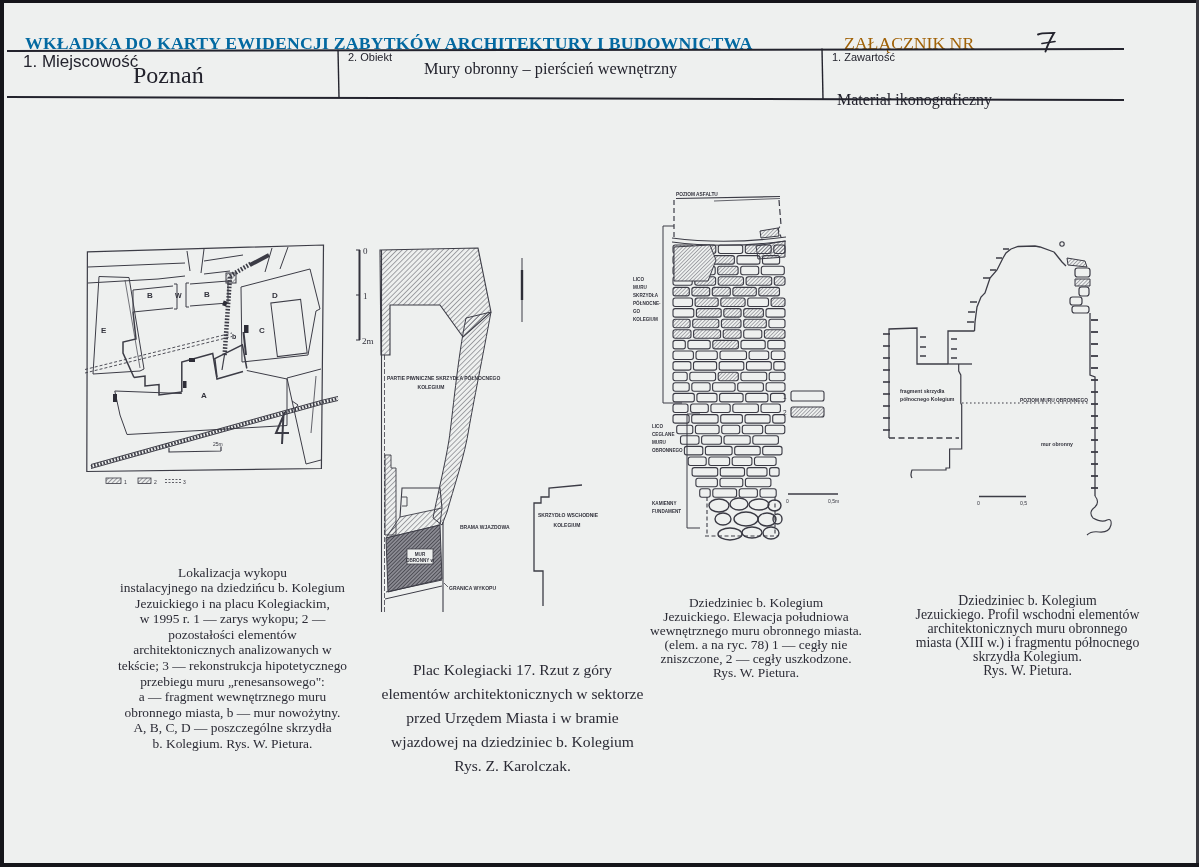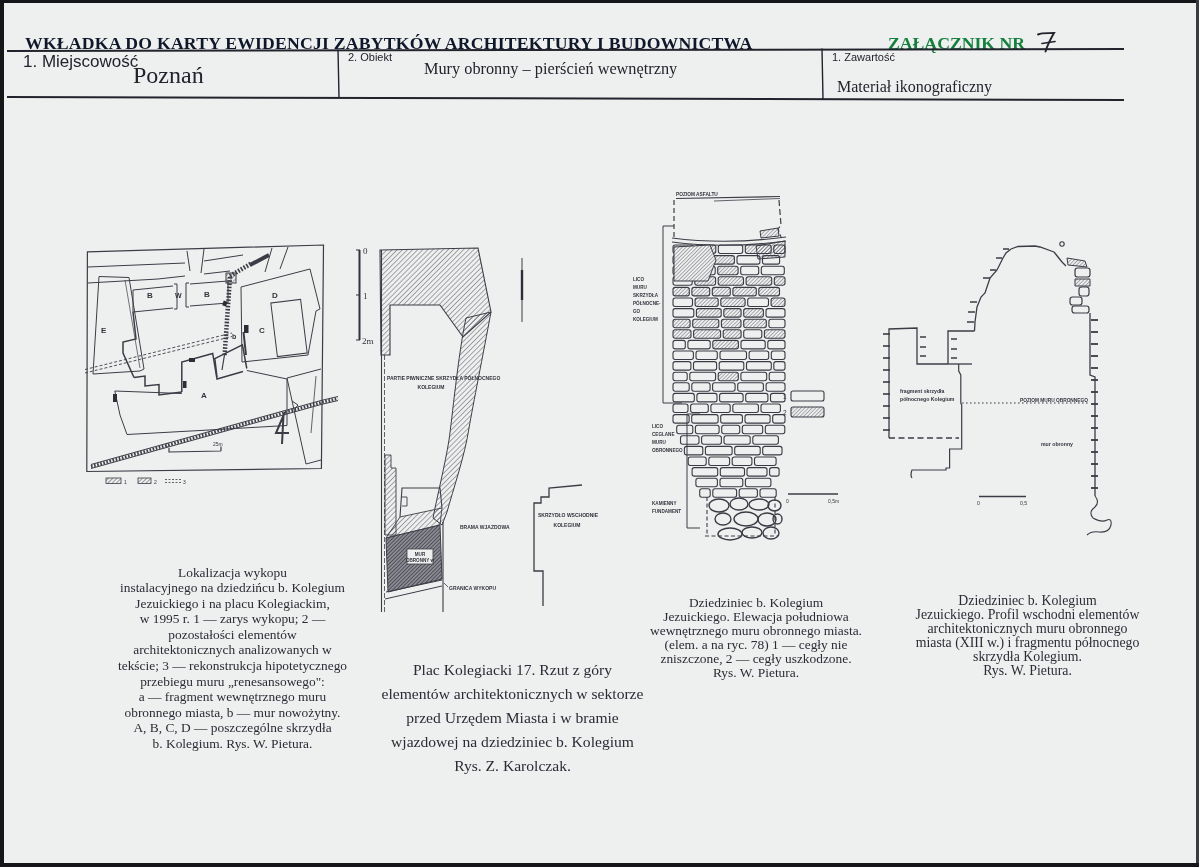--- a/index.html
+++ b/index.html
@@ -10,38 +10,38 @@
 svg text{font-family:"Liberation Sans",sans-serif;fill:#33333d;}
 svg.dr{filter:blur(0.22px);}
 </style></head>
 <body>
 
 <div class="abs" style="left:0;top:0;width:1199px;height:3px;background:#15151a;"></div>
 <div class="abs" style="left:0;top:0;width:4px;height:867px;background:#15151a;"></div>
 <div class="abs" style="left:1196px;top:0;width:3px;height:867px;background:#3a3a40;"></div>
 <div class="abs" style="left:0;top:863px;width:1199px;height:4px;background:#15151a;"></div>
 
-<div class="abs" style="left:25px;top:33px;font-size:17.7px;font-weight:bold;color:#0f172a;letter-spacing:0.2px;">WKŁADKA DO KARTY EWIDENCJI ZABYTKÓW ARCHITEKTURY I BUDOWNICTWA</div>
-<div class="abs" style="left:888px;top:33px;font-size:17.7px;font-weight:bold;color:#15803d;">ZAŁĄCZNIK NR</div>
+<div class="abs" style="left:25px;top:33px;font-size:17.7px;font-weight:bold;color:#0369a1;letter-spacing:0.2px;">WKŁADKA DO KARTY EWIDENCJI ZABYTKÓW ARCHITEKTURY I BUDOWNICTWA</div>
+<div class="abs" style="left:844px;top:33px;font-size:17.7px;font-weight:normal;color:#a16207;">ZAŁĄCZNIK NR</div>
 <svg class="abs" style="left:1035px;top:30px;" width="32" height="28" viewBox="0 0 32 28">
  <path d="M3,4.5 C8,2.5 13,3.5 19,3 C15.5,9 12.5,15 10.5,21.5" fill="none" stroke="#23232d" stroke-width="1.9" stroke-linecap="round"></path>
  <path d="M7,13.5 L20,11.5" fill="none" stroke="#23232d" stroke-width="1.7" stroke-linecap="round"></path>
 </svg>
 <svg class="abs" style="left:0;top:40px;" width="1199" height="70" viewBox="0 0 1199 70">
  <line x1="7" y1="11" x2="1124" y2="9" stroke="#23232d" stroke-width="2"></line>
  <line x1="7" y1="57" x2="1124" y2="60" stroke="#23232d" stroke-width="2"></line>
  <line x1="338" y1="9.8" x2="339" y2="57.5" stroke="#23232d" stroke-width="1.4"></line>
  <line x1="822" y1="8.5" x2="823" y2="59.5" stroke="#23232d" stroke-width="1.4"></line>
 </svg>
 <div class="abs lbl" style="left:23px;top:52px;font-size:17px;">1. Miejscowość</div>
 <div class="abs lbl" style="left:348px;top:51px;font-size:11px;">2. Obiekt</div>
 <div class="abs lbl" style="left:832px;top:51px;font-size:11px;">1. Zawartość</div>
 <div class="abs" style="left:133px;top:62px;font-size:24px;color:#23232d;">Poznań</div>
 <div class="abs" style="left:424px;top:59px;font-size:16.3px;color:#23232d;">Mury obronny – pierścień wewnętrzny</div>
-<div class="abs" style="left:837px;top:78px;font-size:16px;color:#23232d;">Materiał ikonograficzny</div>
+<div class="abs" style="left:837px;top:91px;font-size:16px;color:#23232d;">Materiał ikonograficzny</div>
 
 <svg class="abs dr" style="left:80px;top:243px;" width="265" height="250" viewBox="0 0 265 250">
 <defs>
 <pattern id="ph1" width="3" height="3" patternTransform="rotate(45)" patternUnits="userSpaceOnUse">
   <line x1="0" y1="0" x2="0" y2="3" stroke="#45454f" stroke-width="1"></line>
 </pattern>
 </defs>
 <g stroke="#3c3c46" fill="none" stroke-width="1">
 
  <polygon points="7.4,8.8 243.5,2 241.4,225.5 6.8,228.5" stroke-width="1.2"></polygon>

